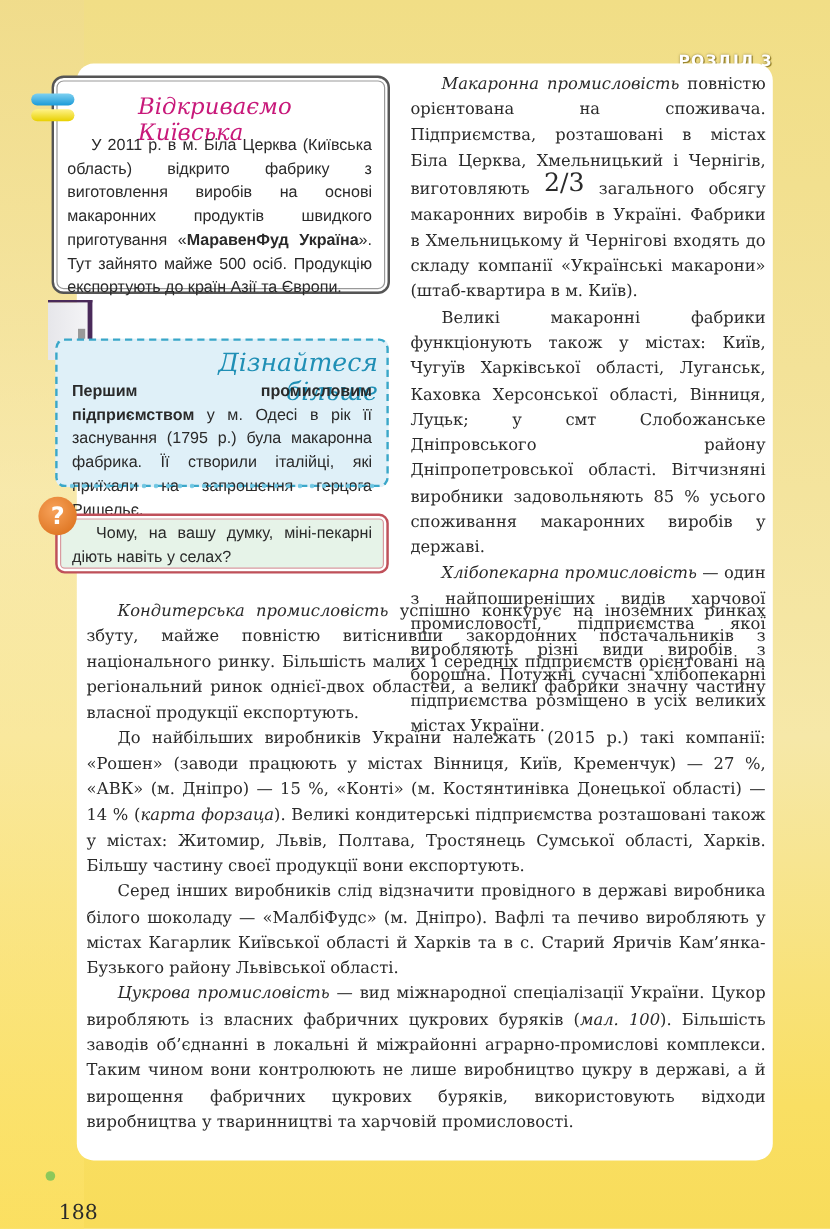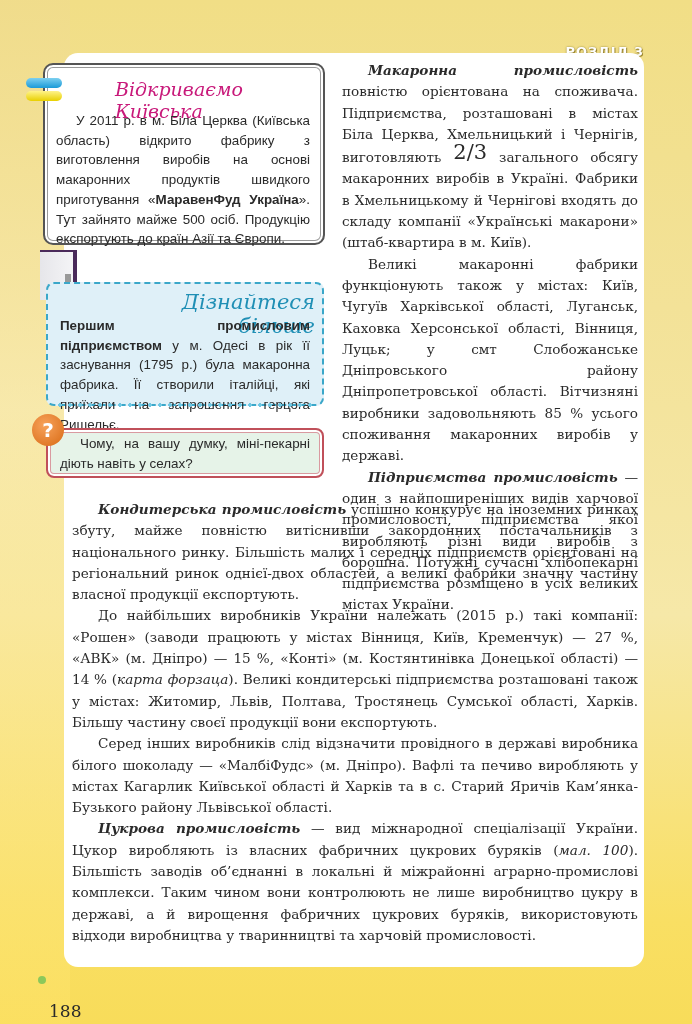--- a/index.html
+++ b/index.html
@@ -26,21 +26,21 @@
   }
   .textcol {
     position:absolute; left:342px; top:60px; width:296px;
     font-size:13.6px; line-height:21.3px; text-align:justify;
   }
   .fullcol {
     position:absolute; left:72px; top:499px; width:566px;
     font-size:13.6px; line-height:21.3px; text-align:justify;
   }
   p { margin:0; text-indent:26px; }
-  .bi { font-weight:bold; font-style:italic; }
+  .bi { font-weight:normal; font-style:italic; }
   .it { font-style:italic; }
   .frac { font-size:21px; position:relative; top:-3px; }
   
   .box1 {
     position:absolute; left:43px; top:63px; width:278px; height:178px;
     border:2px solid #555; border-radius:10px; background:#fff;
     box-shadow: inset 0 0 0 2px #fff, inset 0 0 0 3px #999;
   }
   .flag { position:absolute; left:26px; top:78px; width:36px; }
   .flag .b { height:10px; background:linear-gradient(#7dd0f0,#1a9ad8); border-radius:5px; }
@@ -126,21 +126,21 @@
 
 <div class="qmark">?</div>
 <div class="box3"></div>
 <div class="box3-body">
   <p>Чому, на вашу думку, міні-пекарні діють навіть у селах?</p>
 </div>
 
 <div class="textcol">
   <p><span class="bi">Макаронна промисловість</span><span> повністю орієнтована на споживача. Підприємства, розташовані в містах Біла Церква, Хмельницький і Чернігів, виготовляють </span><span class="frac">2/3</span><span> загального обсягу макаронних виробів в Україні. Фабрики в Хмельницькому й Чернігові входять до складу компанії «Українські макарони» (штаб-квартира в м. Київ).</span></p>
   <p>Великі макаронні фабрики функціонують також у містах: Київ, Чугуїв Харківської області, Луганськ, Каховка Херсонської області, Вінниця, Луцьк; у смт Слобожанське Дніпровського району Дніпропетровської області. Вітчизняні виробники задовольняють 85 % усього споживання макаронних виробів у державі.</p>
-  <p><span class="bi">Підприємства промисловість</span><span> — один з найпоширеніших видів харчової промисловості, підприємства якої виробляють різні види виробів з борошна. Потужні сучасні хлібопекарні підприємства розміщено в усіх великих містах України.</span></p>
+  <p><span class="bi">Хлібопекарна промисловість</span><span> — один з найпоширеніших видів харчової промисловості, підприємства якої виробляють різні види виробів з борошна. Потужні сучасні хлібопекарні підприємства розміщено в усіх великих містах України.</span></p>
 </div>
 
 <div class="fullcol">
   <p><span class="bi">Кондитерська промисловість</span><span> успішно конкурує на іноземних ринках збуту, майже повністю витіснивши закордонних постачальників з національного ринку. Більшість малих і середніх підприємств орієнтовані на регіональний ринок однієї-двох областей, а великі фабрики значну частину власної продукції експортують.</span></p>
   <p><span>До найбільших виробників України належать (2015 р.) такі компанії: «Рошен» (заводи працюють у містах Вінниця, Київ, Кременчук) — 27 %, «АВК» (м. Дніпро) — 15 %, «Конті» (м. Костянтинівка Донецької області) — 14 % (</span><span class="it">карта форзаца</span><span>). Великі кондитерські підприємства розташовані також у містах: Житомир, Львів, Полтава, Тростянець Сумської області, Харків. Більшу частину своєї продукції вони експортують.</span></p>
   <p>Серед інших виробників слід відзначити провідного в державі виробника білого шоколаду — «МалбіФудс» (м. Дніпро). Вафлі та печиво виробляють у містах Кагарлик Київської області й Харків та в с. Старий Яричів Кам’янка-Бузького району Львівської області.</p>
   <p><span class="bi">Цукрова промисловість</span><span> — вид міжнародної спеціалізації України. Цукор виробляють із власних фабричних цукрових буряків (</span><span class="it">мал. 100</span><span>). Більшість заводів об’єднанні в локальні й міжрайонні аграрно-промислові комплекси. Таким чином вони контролюють не лише виробництво цукру в державі, а й вирощення фабричних цукрових буряків, використовують відходи виробництва у тваринництві та харчовій промисловості.</span></p>
 </div>
 
 <div class="pagedot"></div>

